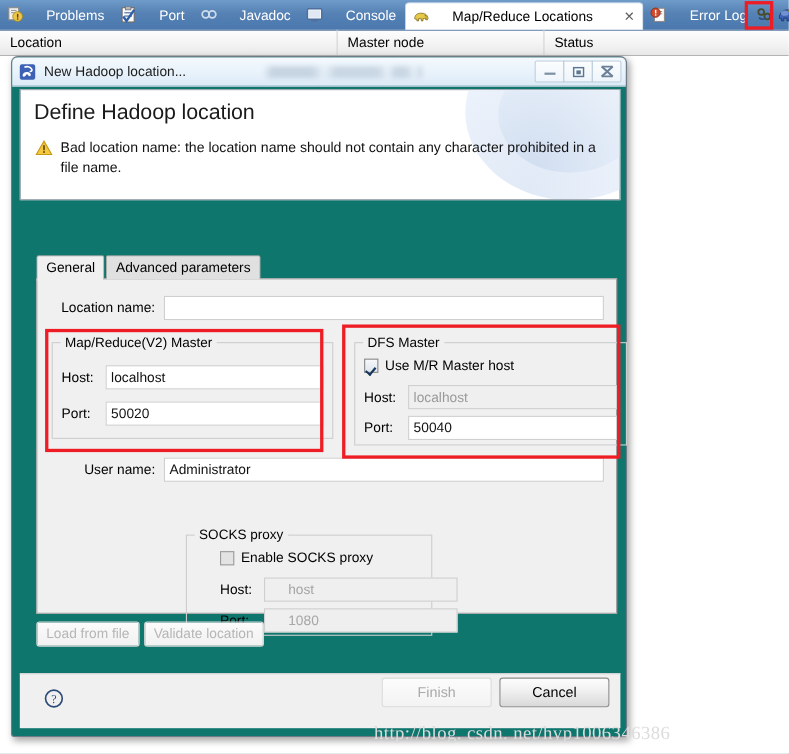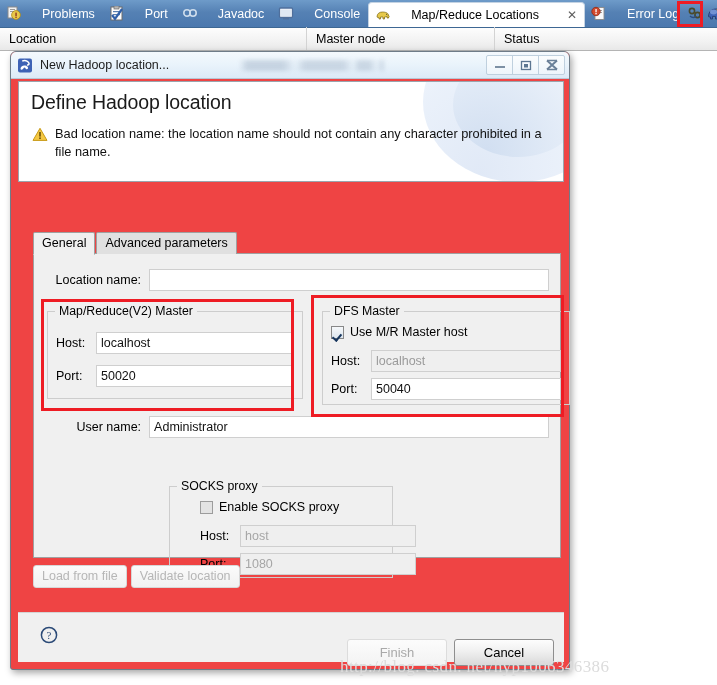--- a/index.html
+++ b/index.html
@@ -64,21 +64,21 @@
 
   
   #tablebody {
     position: absolute; left: 0; top: 51px; width: 717px; height: 634px;
     background: #ffffff;
   }
 
   
   #dialog {
     position: absolute; left: 10px; top: 51px; width: 560px; height: 619px;
-    background: #ef4444;
+    background: #0f766e;
     border: 1px solid #6f7c88;
     border-radius: 6px 6px 3px 3px;
     box-shadow: 2px 3px 7px rgba(0,0,0,0.35);
   }
   #dlg-titlebar {
     position: absolute; left: 0; top: 0; width: 100%; height: 27px;
     background: linear-gradient(to bottom,#f4f9fd 0%,#e9f3fb 50%,#dceaf7 100%);
     border-radius: 5px 5px 0 0;
     border-bottom: 1px solid #b7c7d5;
     display: flex; align-items: center;
@@ -162,21 +162,21 @@
   
   .row { display: flex; align-items: center; }
   .lbl { font-size: 12.5px; color: #000; }
   .tinp {
     background: #ffffff; border: 1px solid #cfcfcf;
     font-size: 12.5px; color: #111; height: 22px;
     padding: 0 4px; display: flex; align-items: center;
     font-family: "Liberation Sans", sans-serif;
   }
   .tinp.disabled { background: #efefef; border: 1px solid #cfcfcf; color: #9a9a9a; }
-  .ph { color: #a6a6a6; }
+  .ph { color: #a6a6a6; margin-left: 17px; }
 
   #loc-row { position: absolute; left: 15px; top: 15px; width: 500px; }
   #loc-label { width: 102px; text-align: right; padding-right: 8px; }
   #loc-input { width: 408px; }
 
   
   .grp { position: absolute; border: 1px solid #cdcdcd; }
   .grp-title {
     position: absolute; top: -8px; left: 7px; background: #f0f0f0;
     padding: 0 4px; font-size: 12.3px; color: #000; white-space: nowrap;
@@ -204,21 +204,21 @@
     font-size: 12.5px; color: #b6b6b6;
     padding: 3px 8px 4px 8px;
   }
 
   
   #dlg-footer {
     position: absolute; left: 7px; bottom: 7px; width: 546px; height: 50px;
     background: #f0f0f0; border-top: 1px solid #d4d4d4;
   }
   #help-icon { position: absolute; left: 22px; top: 13px; width: 18px; height: 18px; }
-  #foot-btns { position: absolute; right: 10px; top: 26px; display: flex; gap: 7px; justify-content: center; }
+  #foot-btns { position: absolute; right: 10px; top: 3px; display: flex; gap: 7px; justify-content: center; }
   .bigbtn {
     width: 100px; height: 27px; border-radius: 3px;
     font-size: 13px; display: flex; align-items: center; justify-content: center;
   }
   #btn-finish {
     background: linear-gradient(to bottom,#fcfcfc,#f3f3f3);
     border: 1px solid #dcdcdc; color: #a9a9a9;
   }
   #btn-cancel {
     background: linear-gradient(to bottom,#fdfdfd 0%,#f0f0f0 45%,#d9d9d9 100%);

